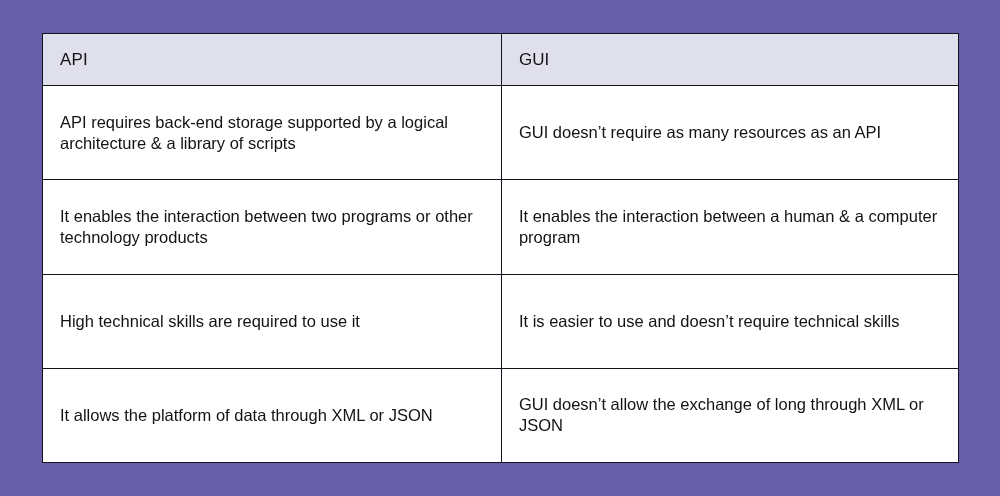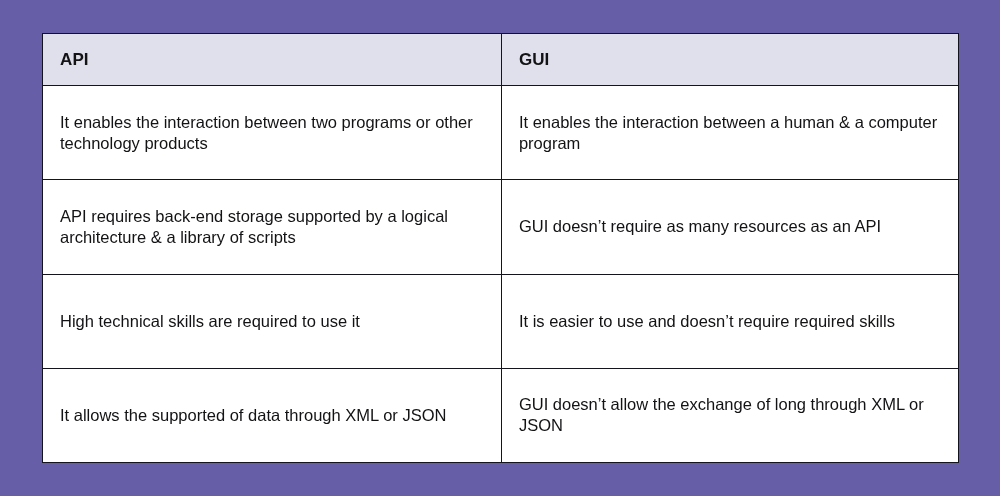--- a/index.html
+++ b/index.html
@@ -42,21 +42,21 @@
   table.compare td {
     border: 1px solid #14141E;
     padding: 0 17px;
     text-align: left;
     color: #131316;
   }
   table.compare thead th {
     background: #E0E0EC;
     height: 51px;
     font-size: 17px;
-    font-weight: bold;
+    font-weight: normal;
     letter-spacing: 0.1px;
     vertical-align: middle;
   }
   table.compare tbody td {
     height: 62px;
     font-size: 16.5px;
     font-weight: normal;
     line-height: 21px;
     vertical-align: middle;
   }
@@ -76,45 +76,45 @@
       </colgroup>
       <thead>
         <tr>
           <th>API</th>
           <th>GUI</th>
         </tr>
       </thead>
       <tbody>
         <tr>
           <td>
+              <span class="cell-text">API requires back-end storage supported by a logical architecture &amp; a library of scripts</span>
+            </td>
+          <td>
+              <span class="cell-text">GUI doesn’t require as many resources as an API</span>
+            </td>
+        </tr>
+        <tr>
+          <td>
               <span class="cell-text">It enables the interaction between two programs or other technology products</span>
             </td>
           <td>
               <span class="cell-text">It enables the interaction between a human &amp; a computer program</span>
             </td>
         </tr>
         <tr>
           <td>
-              <span class="cell-text">API requires back-end storage supported by a logical architecture &amp; a library of scripts</span>
+              <span class="cell-text">High technical skills are required to use it</span>
             </td>
           <td>
-              <span class="cell-text">GUI doesn’t require as many resources as an API</span>
+              <span class="cell-text">It is easier to use and doesn’t require technical skills</span>
             </td>
         </tr>
         <tr>
           <td>
-              <span class="cell-text">High technical skills are required to use it</span>
-            </td>
-          <td>
-              <span class="cell-text">It is easier to use and doesn’t require required skills</span>
-            </td>
-        </tr>
-        <tr>
-          <td>
-              <span class="cell-text">It allows the supported of data through XML or JSON</span>
+              <span class="cell-text">It allows the platform of data through XML or JSON</span>
             </td>
           <td>
               <span class="cell-text">GUI doesn’t allow the exchange of long through XML or JSON</span>
             </td>
         </tr>
       </tbody>
     </table>
   </div>
 </div>
 

